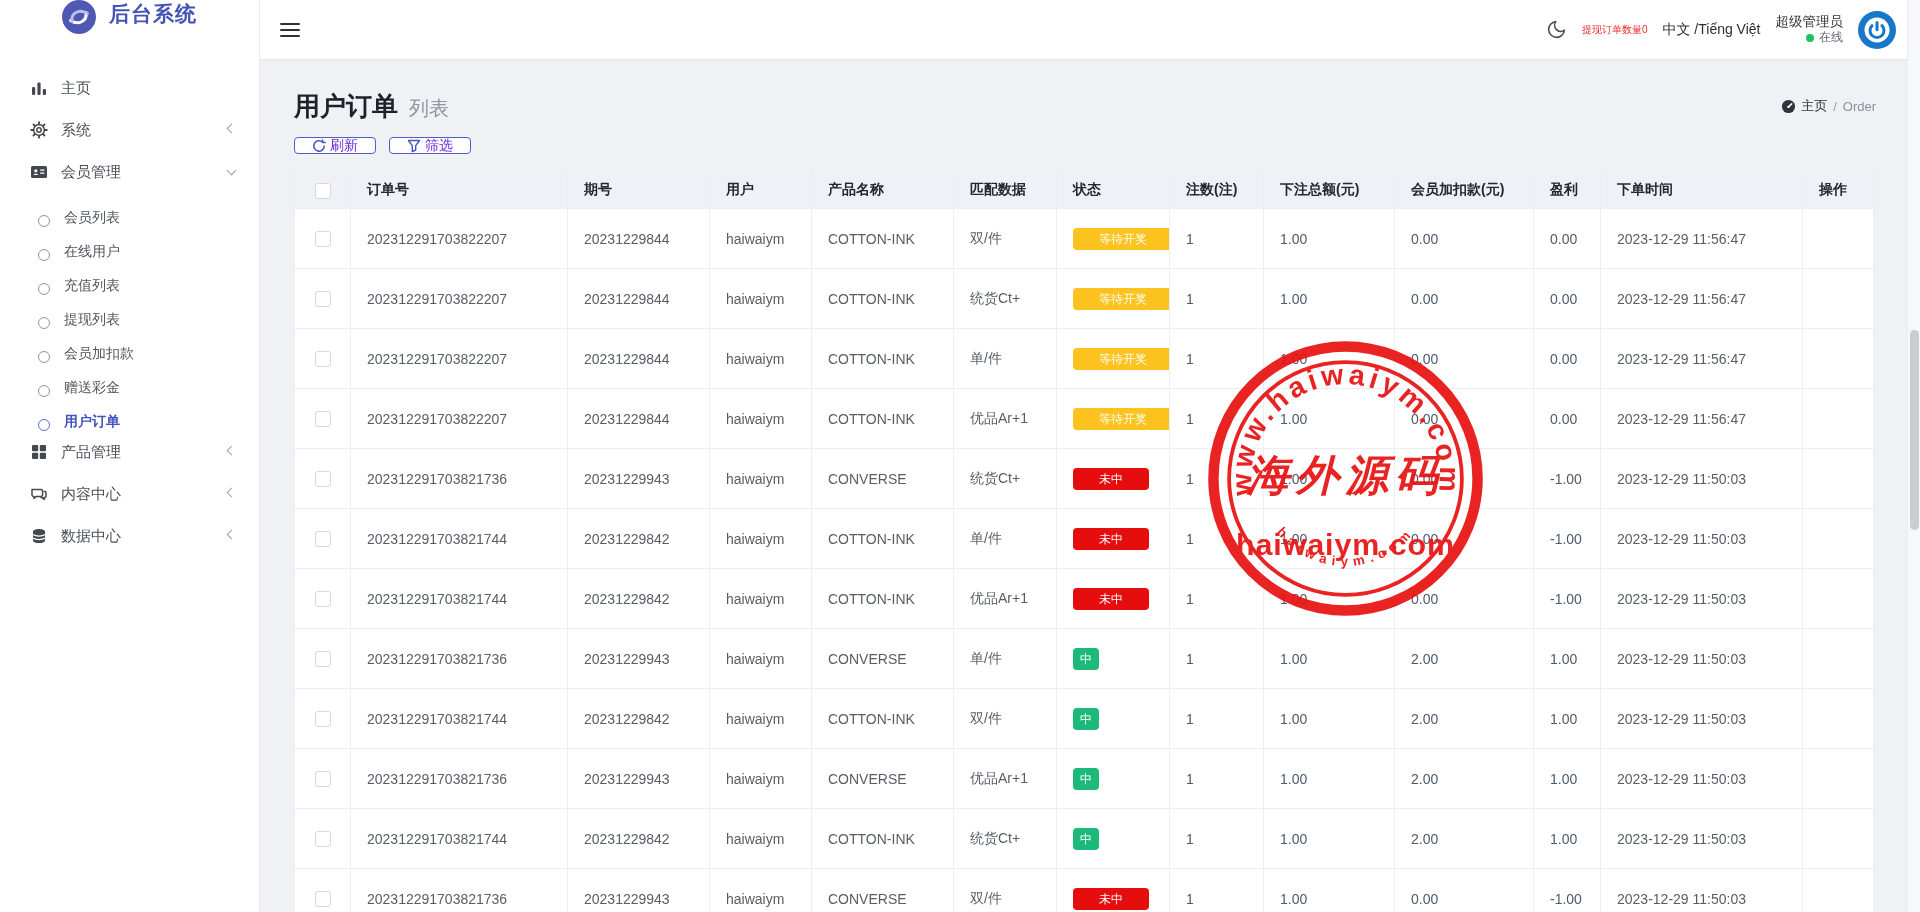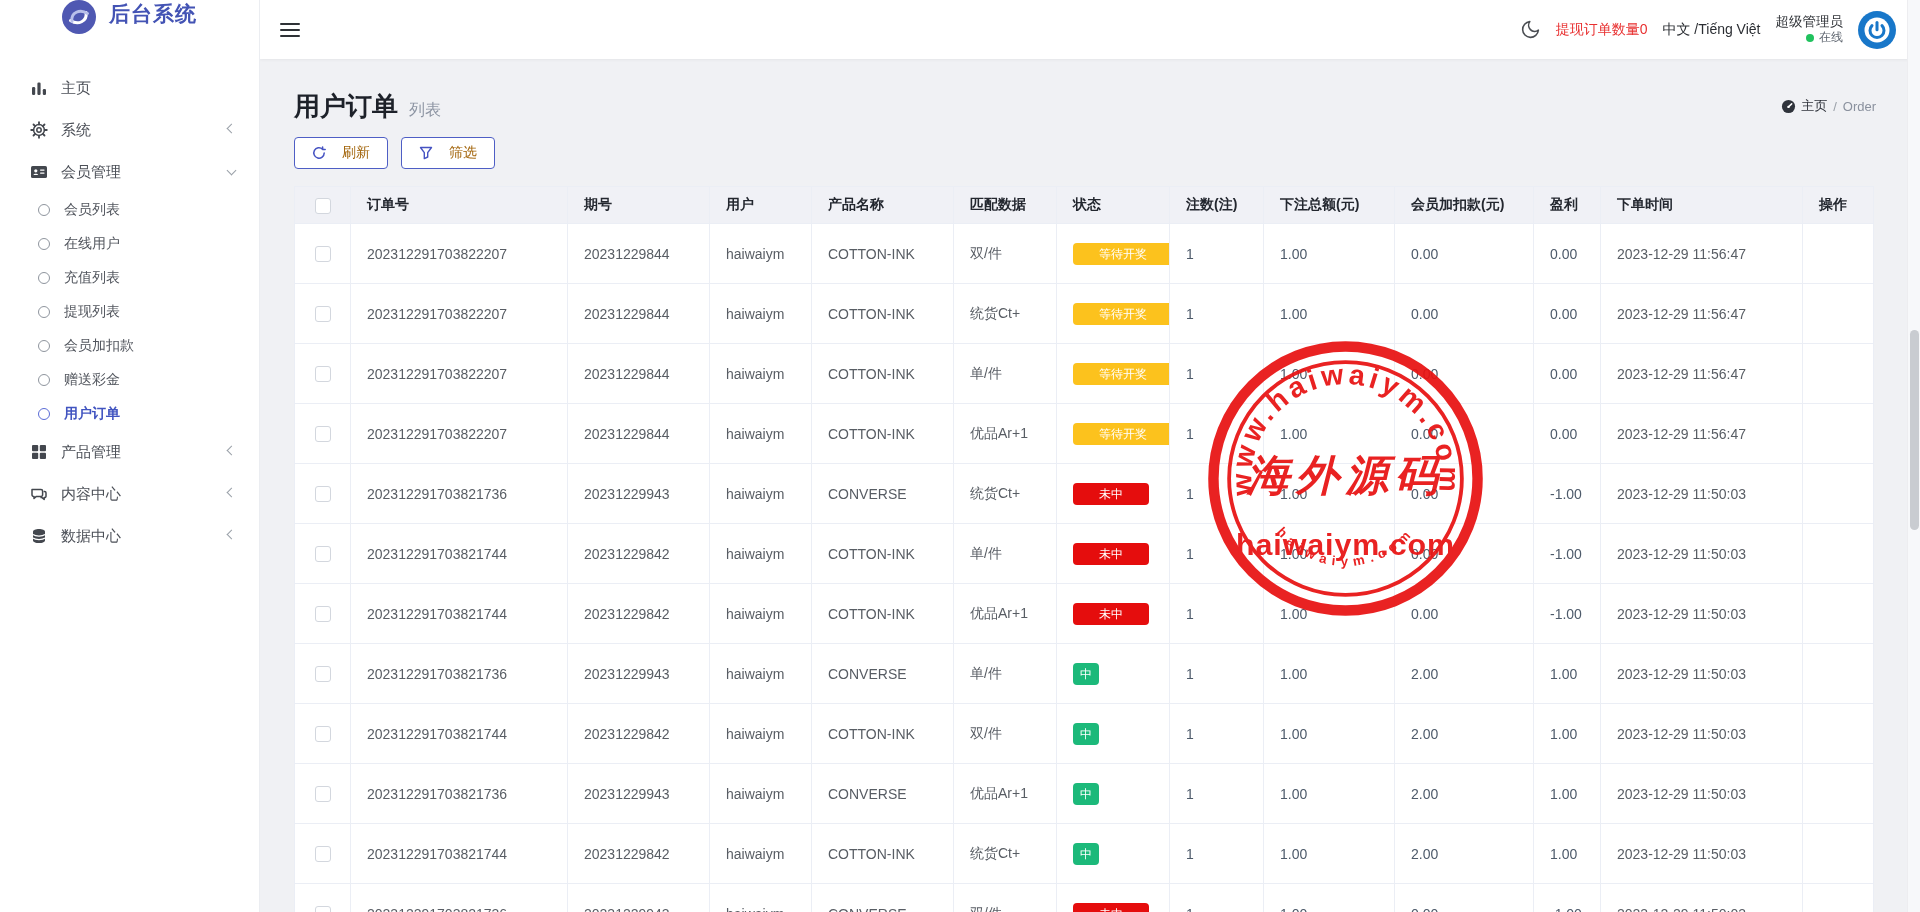--- a/index.html
+++ b/index.html
@@ -9,63 +9,63 @@
   
   .sidebar { position:fixed; left:0; top:0; width:260px; height:912px; background:#fff;
     border-right:1px solid #ebedf1; z-index:20; }
   .logo-row { height:59px; display:flex; align-items:flex-start; padding-left:62px; gap:13px; }
   .logo-text { color:#4353b4; font-size:21px; font-weight:700; letter-spacing:1px; }
   .menu { padding-top:8px; }
   .menu-item { position:relative; height:42px; display:flex; align-items:center;
     padding-left:30px; color:#4b4f57; font-size:15px; cursor:pointer; }
   .mi-icon { width:18px; height:18px; margin-right:13px; color:#43474e; display:inline-flex; flex:none; }
   .mi-icon svg { width:18px; height:18px; }
-  .sub-item { position:relative; height:34px; display:flex; align-items:center;
+  .sub-item { position:relative; height:34px; display:flex; align-items:flex-end;
     padding-left:38px; color:#51555d; font-size:14px; cursor:pointer; }
   .sub-circle { width:12px; height:12px; border:1.5px solid #8f959e; border-radius:50%;
     margin-right:14px; flex:none; background:#fff; }
   .sub-item.active { color:#4154c0; font-weight:700; }
   .sub-item.active .sub-circle { border-color:#5b6cd6; }
   .chev { position:absolute; right:24px; top:calc(50% - 5px); width:7px; height:7px;
     border-left:1.6px solid #9aa0a8; border-bottom:1.6px solid #9aa0a8; }
   .chev-left { transform:rotate(45deg); }
   .chev-down { transform:rotate(-45deg); }
 
   
   .topbar { position:fixed; left:260px; top:0; right:0; height:59px; background:#fff; z-index:15;
     display:flex; align-items:center; padding:0 24px 0 20px; box-shadow:0 1px 3px rgba(0,0,0,.05); }
   .hamburger { width:20px; height:14px; display:flex; flex-direction:column;
     justify-content:space-between; cursor:pointer; }
   .hamburger i { display:block; height:2px; background:#2e3136; border-radius:1px; }
   .tb-right { margin-left:auto; display:flex; align-items:center; gap:15px; }
   .moon-btn { display:inline-flex; cursor:pointer; }
-  .withdraw-link { color:#e82f2f; font-size:14px; cursor:pointer; }
+  .withdraw-link { color:#e82f2f; font-size:10px; cursor:pointer; }
   .lang-switch { color:#2b2e33; font-size:14px; cursor:pointer; }
   .admin-block { text-align:right; line-height:1.25; cursor:pointer; }
   .admin-name { color:#303338; font-size:13.5px; }
   .online-row { display:flex; align-items:center; justify-content:flex-end; gap:5px; }
   .online-dot { width:8px; height:8px; border-radius:50%; background:#21c25e; }
   .online-text { color:#5d646e; font-size:12px; }
   .avatar { width:38px; height:38px; border-radius:50%; cursor:pointer; display:inline-flex; }
 
   
   .main { position:absolute; left:260px; top:59px; right:0; bottom:0; background:#f0f1f4;
     overflow:hidden; padding:30px 0 0 34px; }
   .page-head { position:relative; height:32px; display:flex; align-items:baseline; }
   .page-title { font-size:26px; font-weight:700; color:#1d2129; }
-  .page-subtitle { font-size:16px; color:#8d95a3; margin-left:11px; }
+  .page-subtitle { font-size:20px; color:#8d95a3; margin-left:11px; }
   .breadcrumb { position:absolute; right:44px; top:8px; display:flex; align-items:center;
     gap:6px; font-size:13px; }
   .bc-home { color:#2e323a; display:flex; align-items:center; gap:5px; cursor:pointer; }
   .bc-sep { color:#9aa0a8; }
   .bc-current { color:#8a919e; }
 
   .toolbar { margin-top:16px; display:flex; gap:13px; }
-  .btn { display:inline-flex; align-items:center; gap:16px; height:32px; padding:0 17px;
-    background:#fff; border:1px solid #4e5ec5; border-radius:4px; color:#a16207;
+  .btn { display:inline-flex; align-items:center; gap:4px; height:17px; padding:0 17px;
+    background:#fff; border:1px solid #4e5ec5; border-radius:4px; color:#6d28d9;
     font-size:14px; cursor:pointer; }
 
   
   .table-wrap { margin-top:17px; width:1579px; position:relative; }
   table { width:1579px; table-layout:fixed; border-collapse:collapse; background:#fff;
     border-left:1px solid #ebeef5; border-top:1px solid #ebeef5; }
   th { height:37px; background:#f0f1f6; font-size:14px; font-weight:700; color:#23272f;
     text-align:left; padding:0 0 0 16px; border-right:1px solid #ebeef5;
     border-bottom:1px solid #ebeef5; white-space:nowrap; overflow:hidden; }
   td { height:60px; font-size:14px; color:#585d64; text-align:left; padding:0 0 0 16px;

